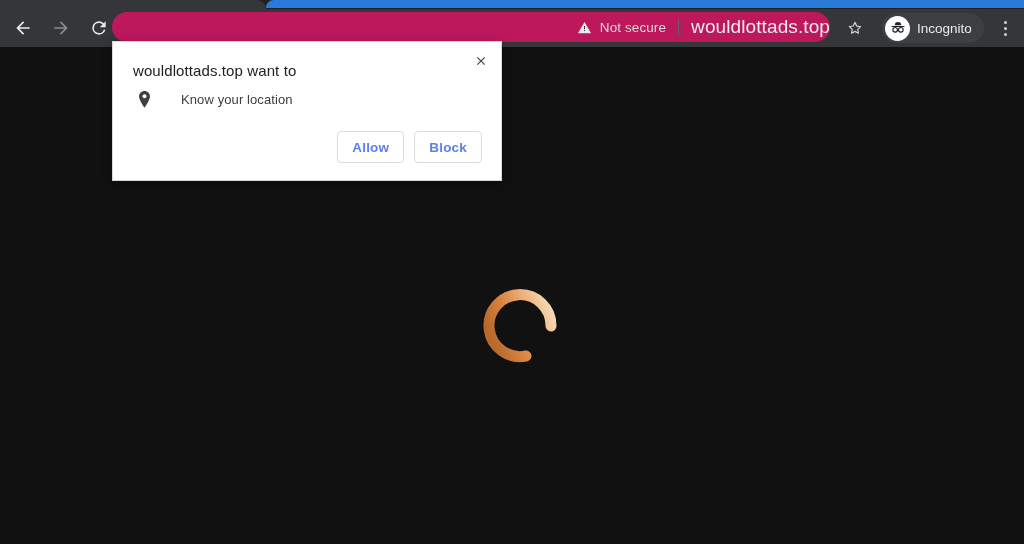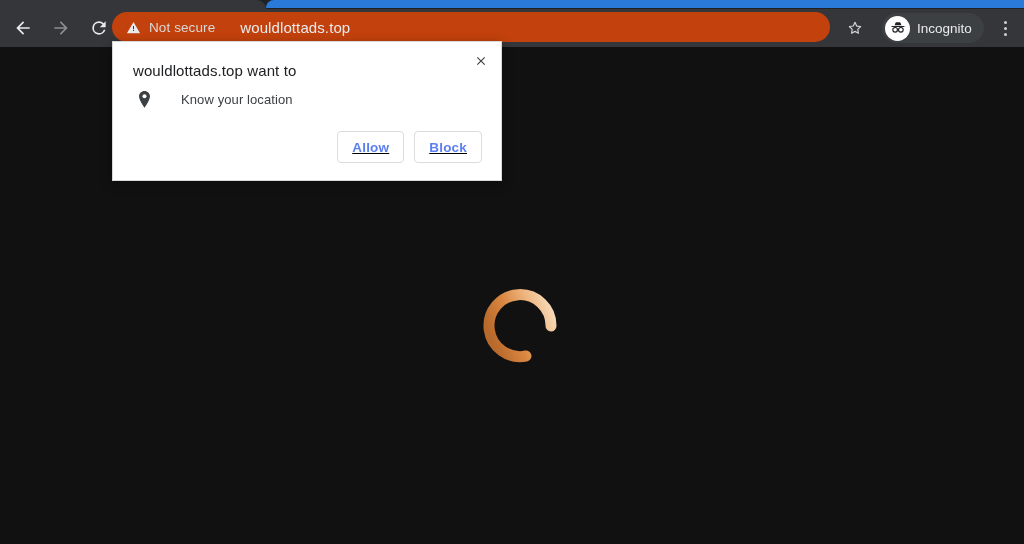--- a/index.html
+++ b/index.html
@@ -73,42 +73,43 @@
 
   .nav-btn svg { display: block; }
 
   
   .omnibox {
     position: absolute;
     left: 112px;
     top: 12px;
     width: 718px;
     height: 30px;
-    background: #c2410c;
+    background: #be185d;
     border-radius: 15px;
     display: flex;
     align-items: center;
     padding-left: 14px;
+    justify-content: flex-end;
   }
   .warn-icon { display: flex; align-items: center; margin-right: 8px; }
   .not-secure-text {
     color: #d9d9d9;
     font-size: 13.5px;
     letter-spacing: 0.1px;
     white-space: nowrap;
   }
   .omni-divider {
     width: 1px;
     height: 16px;
     background: #5f6368;
     margin: 0 12px;
   }
   .omni-url {
     color: #e8eaed;
-    font-size: 15px;
+    font-size: 19px;
     letter-spacing: 0.1px;
     white-space: nowrap;
   }
 
   
   .star-btn {
     position: absolute;
     left: 840px;
     top: 14px;
     width: 30px;
@@ -222,21 +223,20 @@
     font-size: 13px;
     color: #3c4043;
     letter-spacing: 0.1px;
   }
   .perm-actions {
     position: absolute;
     right: 19px;
     bottom: 17px;
     display: flex;
     gap: 10px;
-    text-decoration: underline;
   }
   .perm-btn {
     min-width: 66px;
     height: 32px;
     padding: 0 14px;
     background: #ffffff;
     border: 1px solid #dadce0;
     border-radius: 4px;
     color: #5b7ff0;
     font-family: "Liberation Sans", sans-serif;

